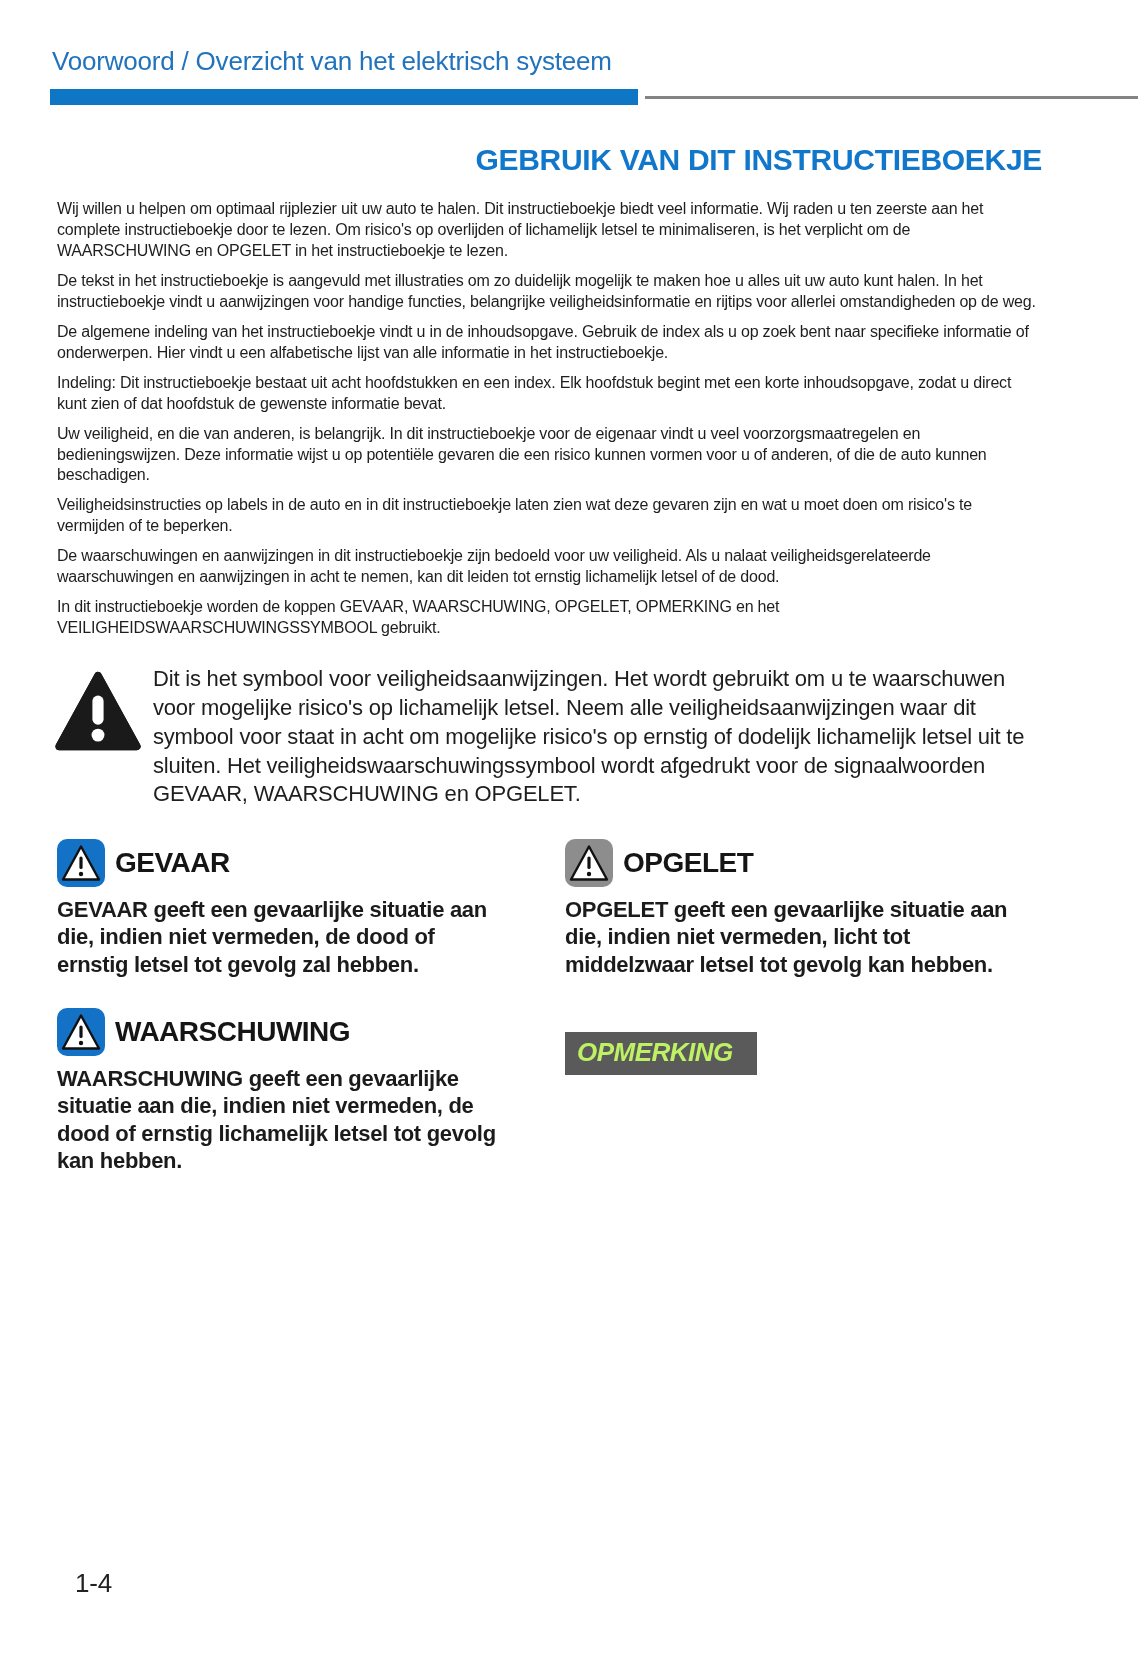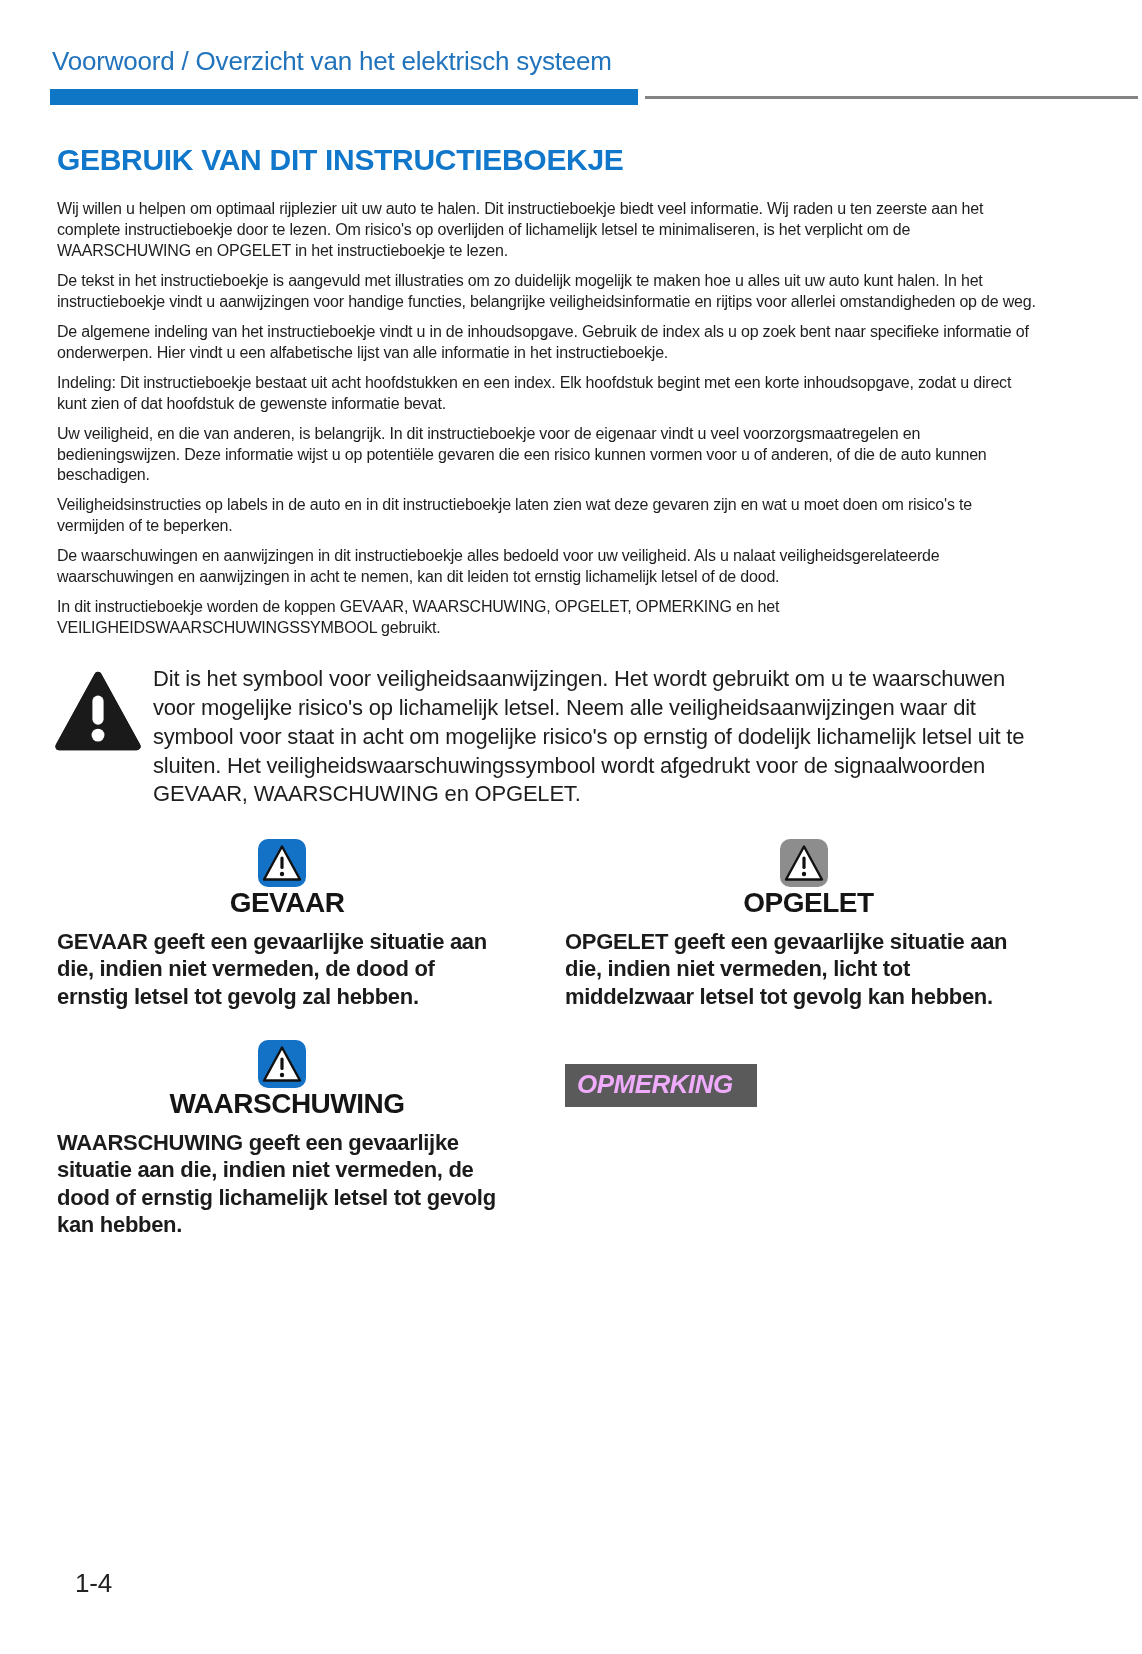--- a/index.html
+++ b/index.html
@@ -19,21 +19,21 @@
     color:#2173bc;
     font-weight:400;
   }
   .rule-row{position:relative;height:18px;}
   .blue-bar{position:absolute;left:50px;top:0;width:588px;height:16px;background:#0f76c6;}
   .gray-line{position:absolute;left:645px;right:0;top:7px;height:3px;background:#848484;}
   
   .content{width:985px;margin-left:57px;}
   h1.sec-title{
     margin:36px 0 6px 0;
-    text-align:left;
+    text-align:right;
     font-size:30px;
     font-weight:700;
     color:#1177cb;
     letter-spacing:-0.3px;
   }
   p.body{
     margin:22px 0 0 0;
     font-size:16px;
     line-height:1.31;
   }
@@ -59,42 +59,41 @@
   .callout-grid{
     display:grid;
     grid-template-columns:450px 1fr;
     column-gap:58px;
     margin-top:30px;
   }
   .callout{margin-bottom:30px;}
   .callout-head{
     display:flex;
     align-items:center;
-    flex-direction:column;
   }
   .callout-head .sq-icon{flex:none;width:48px;height:48px;}
   .callout-head .label{
     margin-left:10px;
     font-size:28px;
     font-weight:700;
     color:#151515;
     letter-spacing:-0.5px;
   }
   .callout-body{
     margin-top:9px;
     font-size:22px;
     font-weight:700;
     line-height:1.24;
     color:#1b1b1b;
     letter-spacing:-0.3px;
   }
   .note-label-box{
     display:inline-block;
     background:#5a5a5a;
-    color:#f0abfc;
+    color:#bef264;
     font-size:26px;
     font-weight:700;
     font-style:italic;
     padding:5px 24px 7px 12px;
     margin-top:24px;
     letter-spacing:-0.5px;
   }
   .opmerking .callout-body{margin-top:12px;}
   
   .page-num{
@@ -119,21 +118,21 @@
   <div class="content">
 
     <h1 class="sec-title">GEBRUIK VAN DIT INSTRUCTIEBOEKJE</h1>
     <p class="body">Wij willen u helpen om optimaal rijplezier uit uw auto te halen. Dit instructieboekje biedt veel informatie. Wij raden u ten zeerste aan het complete instructieboekje door te lezen. Om risico's op overlijden of lichamelijk letsel te minimaliseren, is het verplicht om de WAARSCHUWING en OPGELET in het instructieboekje te lezen.</p>
     <p class="body">De tekst in het instructieboekje is aangevuld met illustraties om zo duidelijk mogelijk te maken hoe u alles uit uw auto kunt halen. In het instructieboekje vindt u aanwijzingen voor handige functies, belangrijke veiligheidsinformatie en rijtips voor allerlei omstandigheden op de weg.</p>
     <p class="body">De algemene indeling van het instructieboekje vindt u in de inhoudsopgave. Gebruik de index als u op zoek bent naar specifieke informatie of onderwerpen. Hier vindt u een alfabetische lijst van alle informatie in het instructieboekje.</p>
     <p class="body">Indeling: Dit instructieboekje bestaat uit acht hoofdstukken en een index. Elk hoofdstuk begint met een korte inhoudsopgave, zodat u direct kunt zien of dat hoofdstuk de gewenste informatie bevat.</p>
 
     <p class="body">Uw veiligheid, en die van anderen, is belangrijk. In dit instructieboekje voor de eigenaar vindt u veel voorzorgsmaatregelen en bedieningswijzen. Deze informatie wijst u op potentiële gevaren die een risico kunnen vormen voor u of anderen, of die de auto kunnen beschadigen.</p>
     <p class="body">Veiligheidsinstructies op labels in de auto en in dit instructieboekje laten zien wat deze gevaren zijn en wat u moet doen om risico's te vermijden of te beperken.</p>
-    <p class="body">De waarschuwingen en aanwijzingen in dit instructieboekje alles bedoeld voor uw veiligheid. Als u nalaat veiligheidsgerelateerde waarschuwingen en aanwijzingen in acht te nemen, kan dit leiden tot ernstig lichamelijk letsel of de dood.</p>
+    <p class="body">De waarschuwingen en aanwijzingen in dit instructieboekje zijn bedoeld voor uw veiligheid. Als u nalaat veiligheidsgerelateerde waarschuwingen en aanwijzingen in acht te nemen, kan dit leiden tot ernstig lichamelijk letsel of de dood.</p>
     <p class="body">In dit instructieboekje worden de koppen GEVAAR, WAARSCHUWING, OPGELET, OPMERKING en het VEILIGHEIDSWAARSCHUWINGSSYMBOOL gebruikt.</p>
 
     <div class="symbol-note">
       <div class="tri">
         <svg width="86" height="80" viewBox="0 0 100 92">
           <path d="M50 5 L95 87 L5 87 Z" stroke-width="9" stroke-linejoin="round" fill="#1a1a1a" stroke="#1a1a1a"></path>
           <path d="M50 5 L95 87 L5 87 Z" stroke-width="9" stroke-linejoin="round" fill="#1a1a1a" stroke="#1a1a1a"></path>
           <rect x="43.5" y="28" width="13" height="34" rx="6.5" fill="#ffffff"></rect>
           <circle cx="50" cy="74" r="7.5" fill="#ffffff"></circle>
         </svg>

